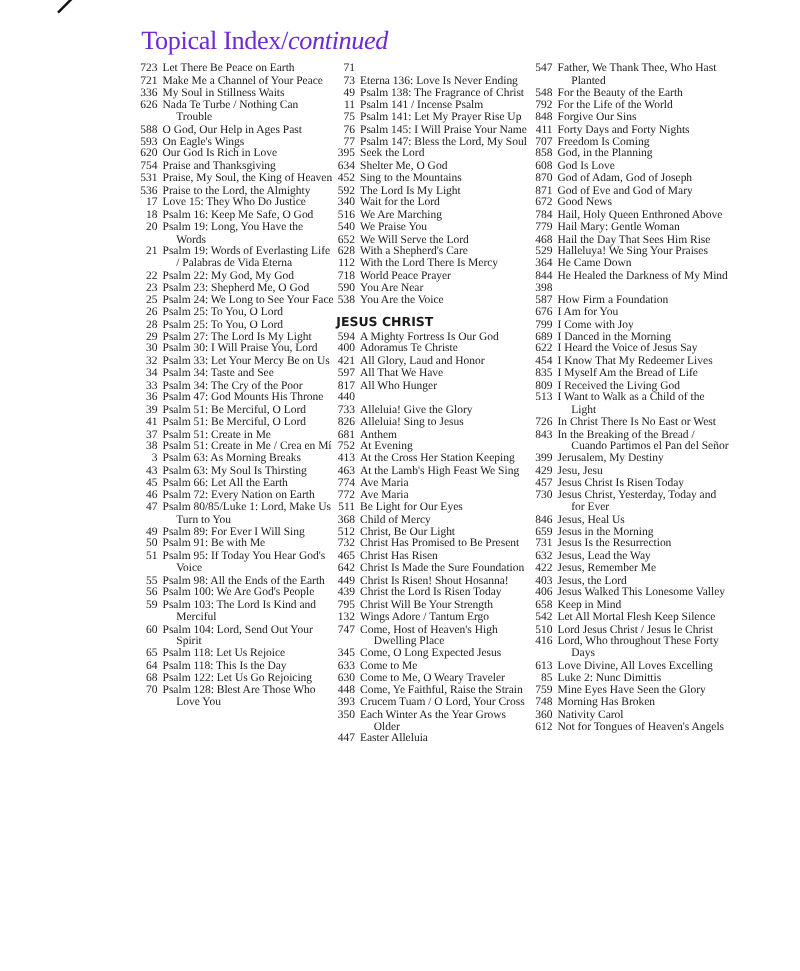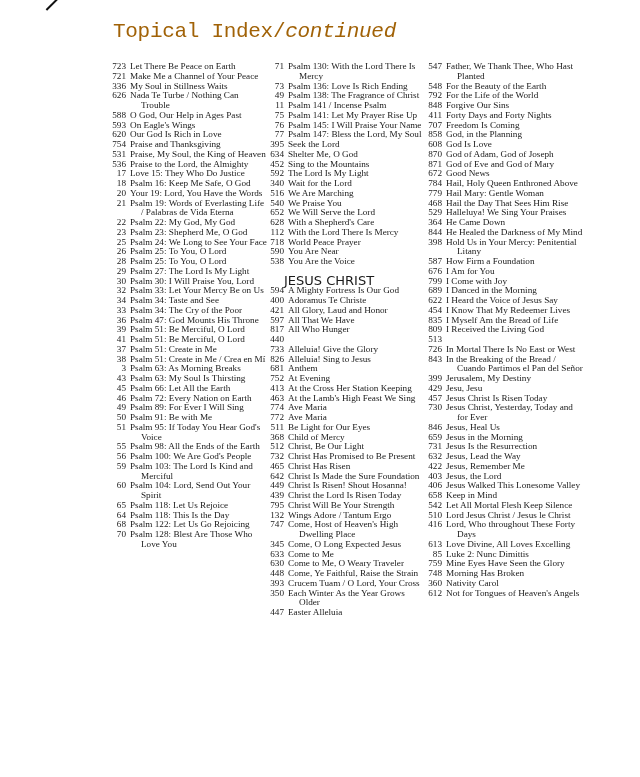--- a/index.html
+++ b/index.html
@@ -6,34 +6,34 @@
     body {
       width: 640px; height: 777px; background: #ffffff; position: relative; overflow: hidden;
       font-family: "Liberation Serif", serif; color: #1a1a1a;
     }
     .corner-mark {
       position: absolute; left: 57px; top: -2px; width: 2px; height: 16px;
       background: #111; transform: rotate(45deg); transform-origin: top left;
     }
     .page-title {
       position: absolute; left: 113px; top: 20px; margin: 0;
-      font-family: Liberation Mono, monospace; font-weight: normal; font-size: 21px;
-      letter-spacing: -0.3px; color: #a16207; text-align: center;
+      font-family: Liberation Serif, serif; font-weight: normal; font-size: 21px;
+      letter-spacing: -0.3px; color: #6d28d9; text-align: center;
     }
     .page-title .cont { font-style: italic; }
-    .col { position: absolute; top: 62px; width: 160px; }
+    .col { position: absolute; top: 50px; width: 160px; }
     .col.c1 { left: 108px; }
     .col.c2 { left: 266px; }
     .col.c3 { left: 424px; }
     .entry { display: flex; font-size: 9.2px; line-height: 9.75px; }
     .num { width: 22px; flex: 0 0 22px; text-align: right; padding-right: 4px; box-sizing: border-box; }
     .title { flex: 1; padding-left: 11px; text-indent: -11px; }
     .section-head {
-      font-family: "DejaVu Sans", sans-serif; font-weight: normal; font-size: 13px;
-      line-height: 10px; margin-top: 9px; margin-bottom: 0.5px; padding-left: 3px; margin-left: 15px;
+      font-family: "DejaVu Sans", sans-serif; font-weight: bold; font-size: 10px;
+      line-height: 10px; margin-top: 9px; margin-bottom: 0.5px; padding-left: 3px;
     }
   </style>
 </head>
 <body>
 
 <div class="corner-mark"></div>
 
 <h1 class="page-title"><span>Topical Index/</span><span class="cont">continued</span></h1>
 
 <div class="col c1" id="col0">
@@ -80,21 +80,21 @@
     <div class="entry">
       <span class="num">17</span>
       <span class="title">Love 15: They Who Do Justice</span>
     </div>
     <div class="entry">
       <span class="num">18</span>
       <span class="title">Psalm 16: Keep Me Safe, O God</span>
     </div>
     <div class="entry">
       <span class="num">20</span>
-      <span class="title">Your 19: Lord, You Have the Words</span>
+      <span class="title">Psalm 19: Long, You Have the Words</span>
     </div>
     <div class="entry">
       <span class="num">21</span>
       <span class="title">Psalm 19: Words of Everlasting Life / Palabras de Vida Eterna</span>
     </div>
     <div class="entry">
       <span class="num">22</span>
       <span class="title">Psalm 22: My God, My God</span>
     </div>
     <div class="entry">
@@ -161,20 +161,24 @@
       <span class="num">43</span>
       <span class="title">Psalm 63: My Soul Is Thirsting</span>
     </div>
     <div class="entry">
       <span class="num">45</span>
       <span class="title">Psalm 66: Let All the Earth</span>
     </div>
     <div class="entry">
       <span class="num">46</span>
       <span class="title">Psalm 72: Every Nation on Earth</span>
+    </div>
+    <div class="entry">
+      <span class="num">47</span>
+      <span class="title">Psalm 80/85/Luke 1: Lord, Make Us Turn to You</span>
     </div>
     <div class="entry">
       <span class="num">49</span>
       <span class="title">Psalm 89: For Ever I Will Sing</span>
     </div>
     <div class="entry">
       <span class="num">50</span>
       <span class="title">Psalm 91: Be with Me</span>
     </div>
     <div class="entry">
@@ -211,25 +215,24 @@
     </div>
     <div class="entry">
       <span class="num">70</span>
       <span class="title">Psalm 128: Blest Are Those Who Love You</span>
     </div>
   </div>
 <div class="col c2" id="col1">
   <div id="col1-main">
       <div class="entry">
         <span class="num">71</span>
-        <span class="title">Psalm 130: With the Lord There Is Mercy</span>
       </div>
       <div class="entry">
         <span class="num">73</span>
-        <span class="title">Psalm 136: Love Is Rich Ending</span>
+        <span class="title">Eterna 136: Love Is Never Ending</span>
       </div>
       <div class="entry">
         <span class="num">49</span>
         <span class="title">Psalm 138: The Fragrance of Christ</span>
       </div>
       <div class="entry">
         <span class="num">11</span>
         <span class="title">Psalm 141 / Incense Psalm</span>
       </div>
       <div class="entry">
@@ -492,21 +495,20 @@
     <div class="entry">
       <span class="num">364</span>
       <span class="title">He Came Down</span>
     </div>
     <div class="entry">
       <span class="num">844</span>
       <span class="title">He Healed the Darkness of My Mind</span>
     </div>
     <div class="entry">
       <span class="num">398</span>
-      <span class="title">Hold Us in Your Mercy: Penitential Litany</span>
     </div>
     <div class="entry">
       <span class="num">587</span>
       <span class="title">How Firm a Foundation</span>
     </div>
     <div class="entry">
       <span class="num">676</span>
       <span class="title">I Am for You</span>
     </div>
     <div class="entry">
@@ -528,24 +530,25 @@
     <div class="entry">
       <span class="num">835</span>
       <span class="title">I Myself Am the Bread of Life</span>
     </div>
     <div class="entry">
       <span class="num">809</span>
       <span class="title">I Received the Living God</span>
     </div>
     <div class="entry">
       <span class="num">513</span>
+      <span class="title">I Want to Walk as a Child of the Light</span>
     </div>
     <div class="entry">
       <span class="num">726</span>
-      <span class="title">In Mortal There Is No East or West</span>
+      <span class="title">In Christ There Is No East or West</span>
     </div>
     <div class="entry">
       <span class="num">843</span>
       <span class="title">In the Breaking of the Bread / Cuando Partimos el Pan del Señor</span>
     </div>
     <div class="entry">
       <span class="num">399</span>
       <span class="title">Jerusalem, My Destiny</span>
     </div>
     <div class="entry">

